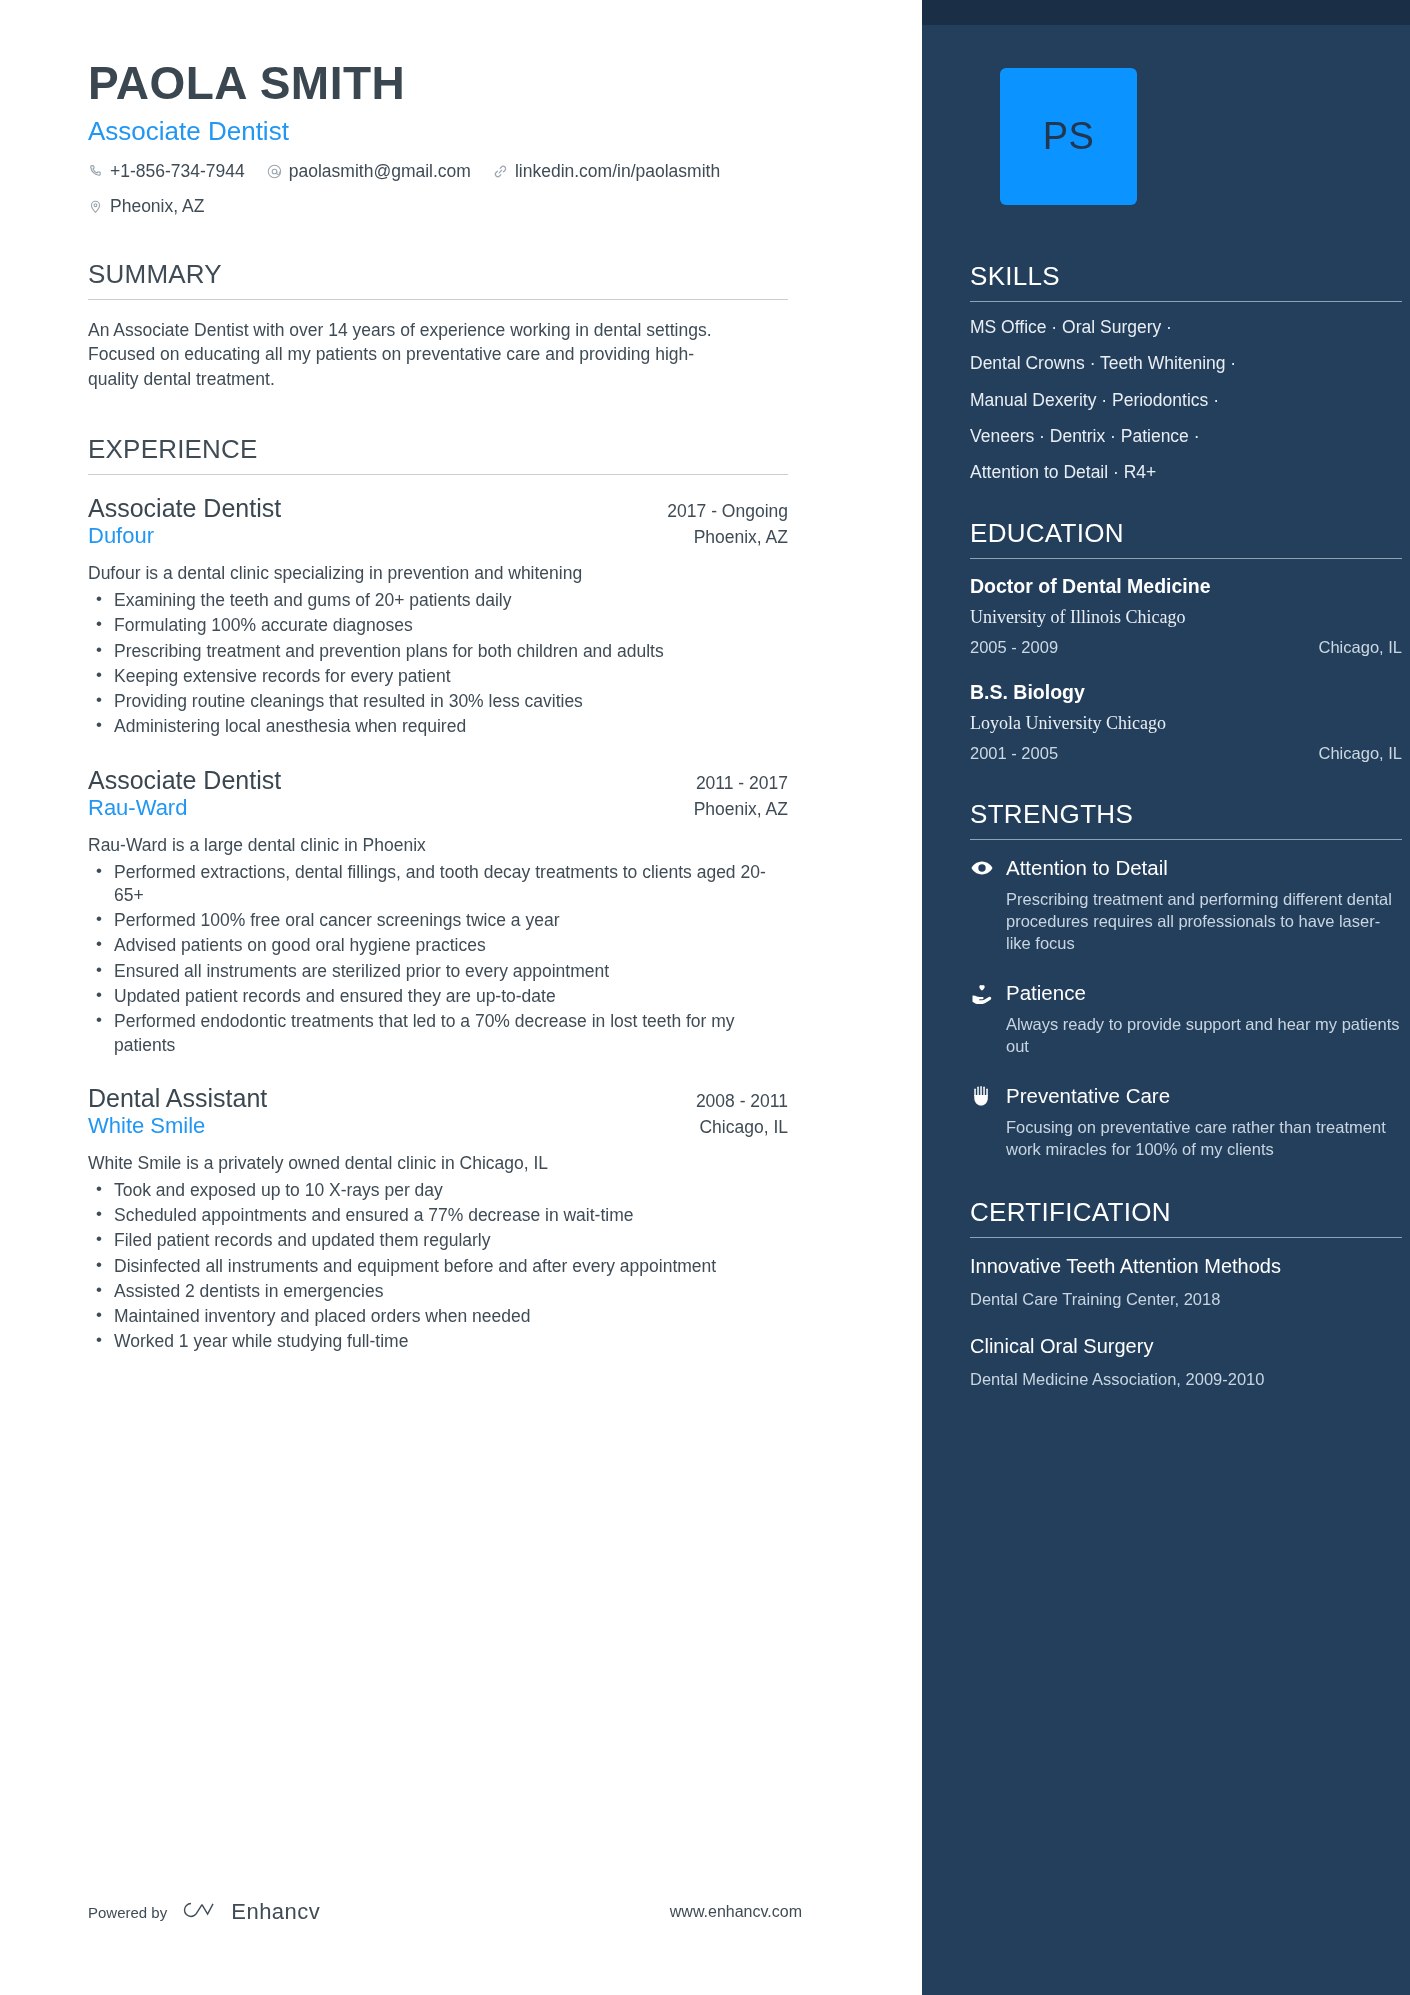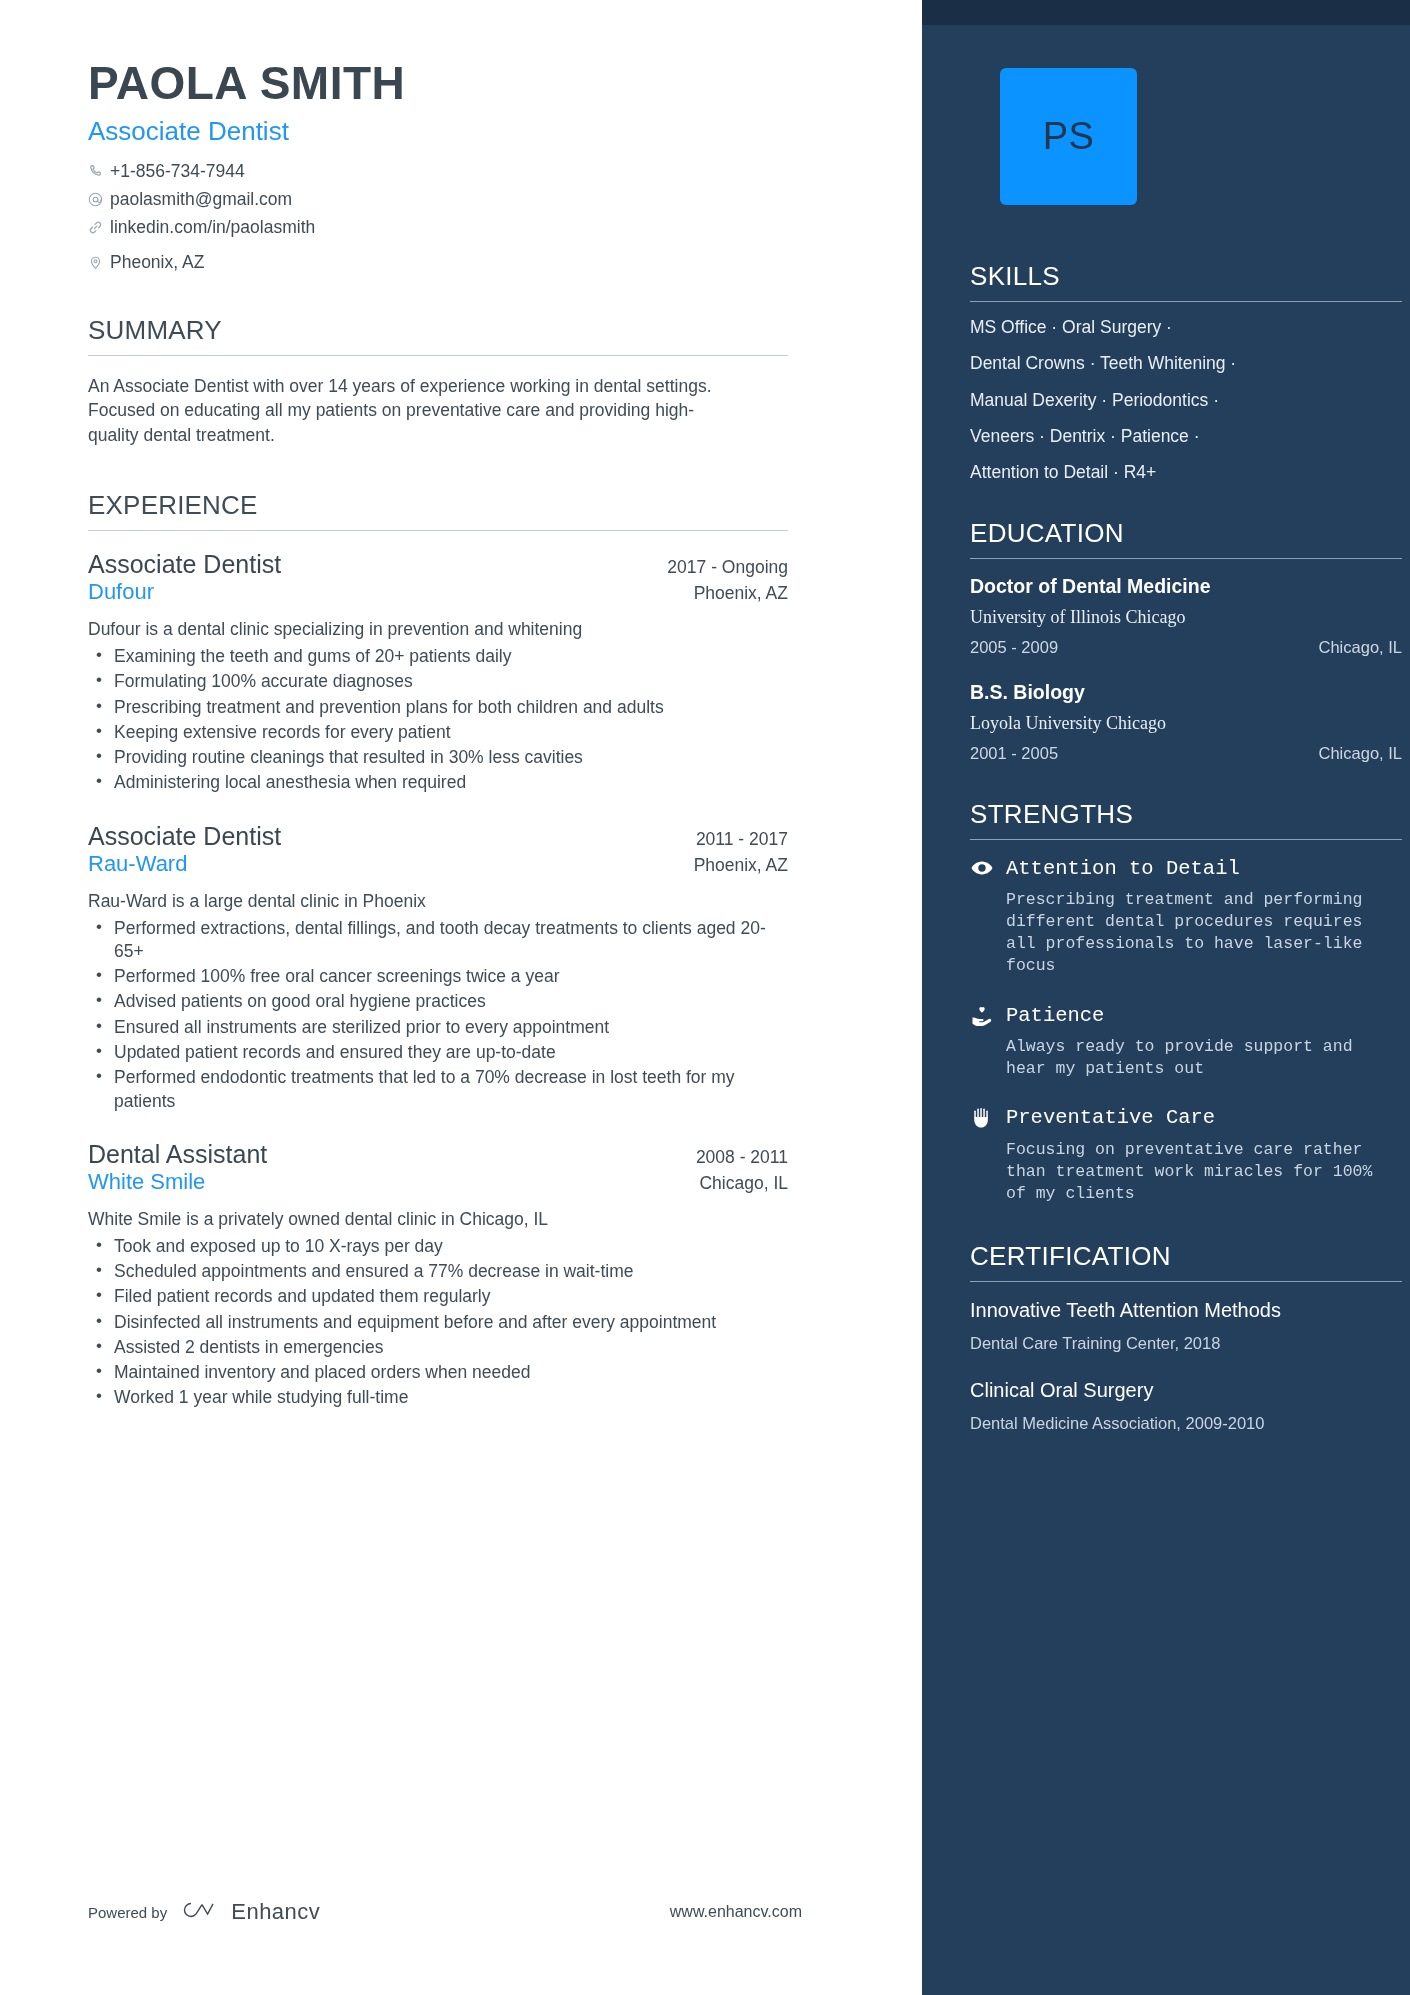--- a/index.html
+++ b/index.html
@@ -98,21 +98,21 @@
     margin-bottom: 10px;
     font-family: Liberation Serif, serif;
   }
   .edu-meta {
     display: flex;
     justify-content: space-between;
     font-size: 16.5px;
     color: #cdd8e2;
   }
 
-  .strength-item { margin-bottom: 26px; font-family: Liberation Mono, monospace; }
+  .strength-item { margin-bottom: 26px; }
   .strength-head {
     display: flex;
     align-items: center;
     gap: 12px;
     margin-bottom: 9px;
   }
   .strength-icon {
     width: 24px;
     height: 24px;
     flex: 0 0 24px;
@@ -163,25 +163,24 @@
   .job-title {
     font-size: 26px;
     color: #2196f3;
     margin-top: 6px;
     margin-bottom: 14px;
   }
 
   .contact-row {
     display: flex;
     flex-wrap: wrap;
-    align-items: flex-start;
+    align-items: flex-end;
     column-gap: 22px;
     row-gap: 7px;
     max-width: 740px;
-    flex-direction: column;
   }
   .contact-item {
     display: flex;
     align-items: center;
     gap: 7px;
     font-size: 17.5px;
     color: #3f4b55;
     white-space: nowrap;
   }
   .contact-icon {

